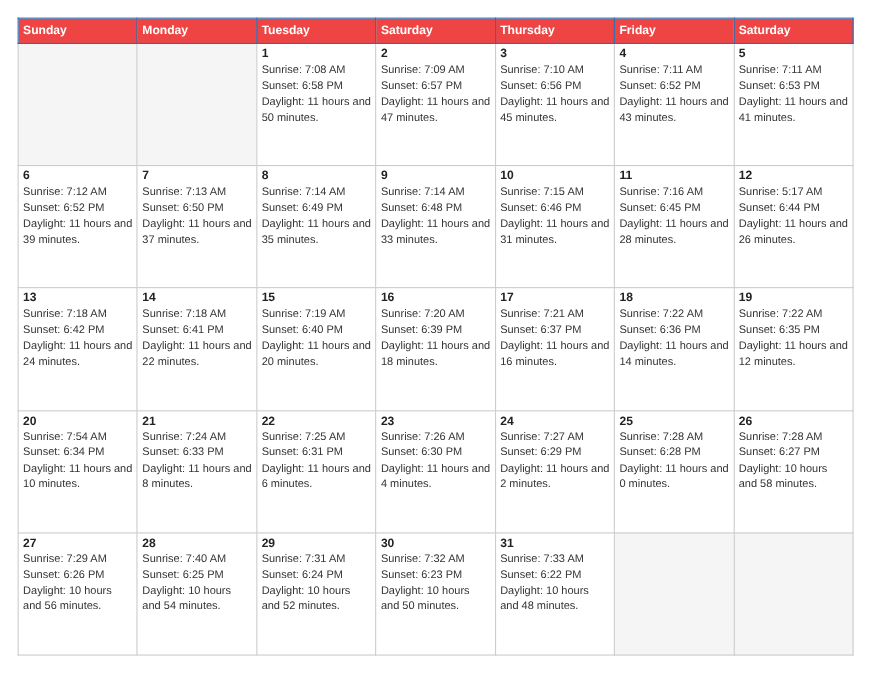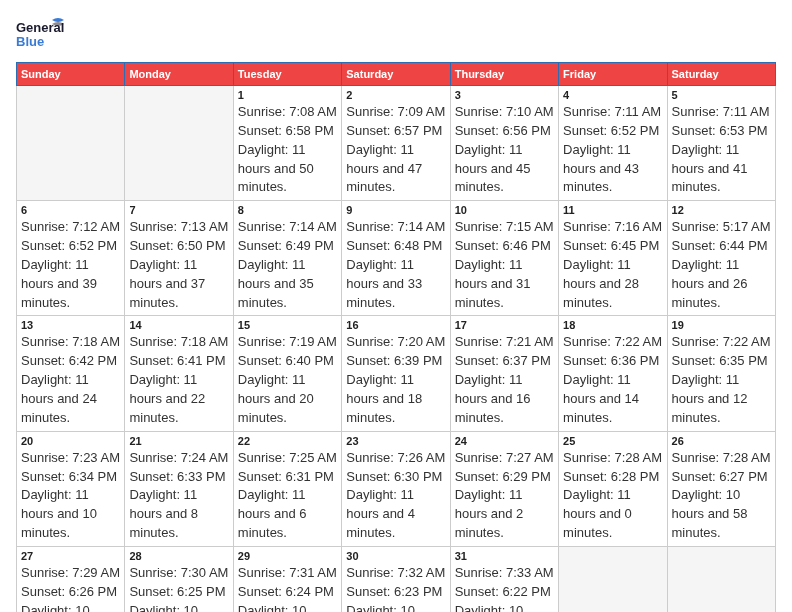--- a/index.html
+++ b/index.html
@@ -63,53 +63,38 @@
     .calendar td.empty {
       background: #f5f5f5;
     }
     .day-num {
       font-size: 11px;
       font-weight: bold;
       margin-bottom: 2px;
       color: #222;
     }
     .day-info {
-      font-size: 13px;
+      font-size: 10px;
       line-height: 1.45;
       color: #333;
     }
     .logo-wrapper {
       display: flex;
       align-items: center;
       gap: 4px;
     }
     .logo-svg {
       width: 50px;
       height: 36px;
     }
   </style>
 </head>
 <body>
 
 <div class="page">
-  <div class="header">
-    <div class="logo-wrapper">
-      <svg class="logo-svg" viewBox="0 0 50 36">
-        <text x="0" y="16" font-size="13" font-weight="bold" fill="#1a1a2e" font-family="Arial">General</text>
-        <text x="0" y="30" font-size="13" font-weight="bold" fill="#3a7bd5" font-family="Arial">Blue</text>
-
-        <path d="M36 4 Q42 0 48 4 Q42 8 36 4Z" fill="#3a7bd5"></path>
-        <path d="M36 8 Q42 4 48 8 Q42 12 36 8Z" fill="#1a1a2e" opacity="0.5"></path>
-      </svg>
-    </div>
-    <div class="title-block">
-      <div class="month-title"></div>
-      <div class="location"></div>
-    </div>
-  </div>
 
   <table class="calendar" id="cal-table">
     <thead id="cal-head">
         <tr>
           <th>Sunday</th>
           <th>Monday</th>
           <th>Tuesday</th>
           <th>Saturday</th>
           <th>Thursday</th>
           <th>Friday</th>
@@ -254,21 +239,21 @@
             <div class="day-num">19</div>
             <div class="day-info">Sunrise: 7:22 AM
 Sunset: 6:35 PM
 Daylight: 11 hours
 and 12 minutes.</div>
           </td>
         </tr>
         <tr>
           <td>
             <div class="day-num">20</div>
-            <div class="day-info">Sunrise: 7:23 AM
+            <div class="day-info">Sunrise: 7:54 AM
 Sunset: 6:34 PM
 Daylight: 11 hours
 and 10 minutes.</div>
           </td>
           <td>
             <div class="day-num">21</div>
             <div class="day-info">Sunrise: 7:24 AM
 Sunset: 6:33 PM
 Daylight: 11 hours
 and 8 minutes.</div>
@@ -312,21 +297,21 @@
         <tr>
           <td>
             <div class="day-num">27</div>
             <div class="day-info">Sunrise: 7:29 AM
 Sunset: 6:26 PM
 Daylight: 10 hours
 and 56 minutes.</div>
           </td>
           <td>
             <div class="day-num">28</div>
-            <div class="day-info">Sunrise: 7:30 AM
+            <div class="day-info">Sunrise: 7:40 AM
 Sunset: 6:25 PM
 Daylight: 10 hours
 and 54 minutes.</div>
           </td>
           <td>
             <div class="day-num">29</div>
             <div class="day-info">Sunrise: 7:31 AM
 Sunset: 6:24 PM
 Daylight: 10 hours
 and 52 minutes.</div>

